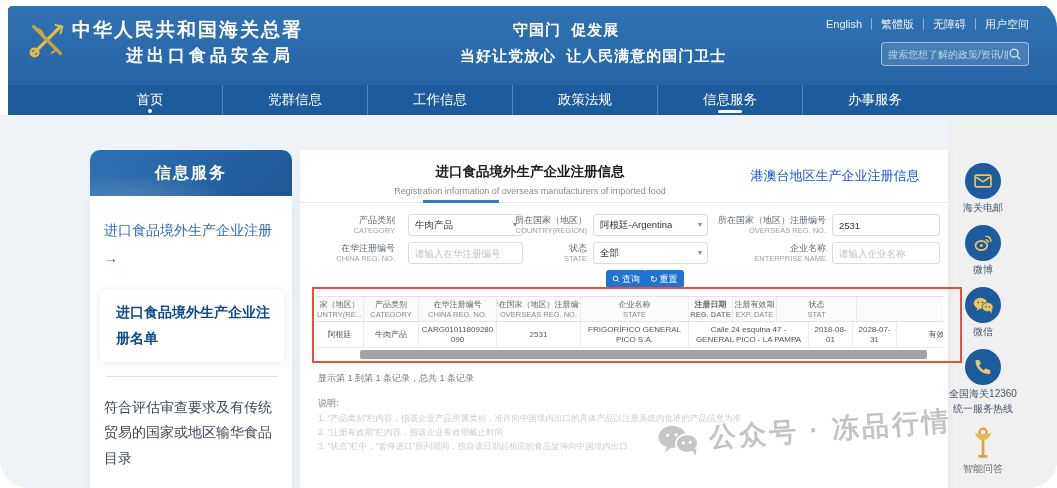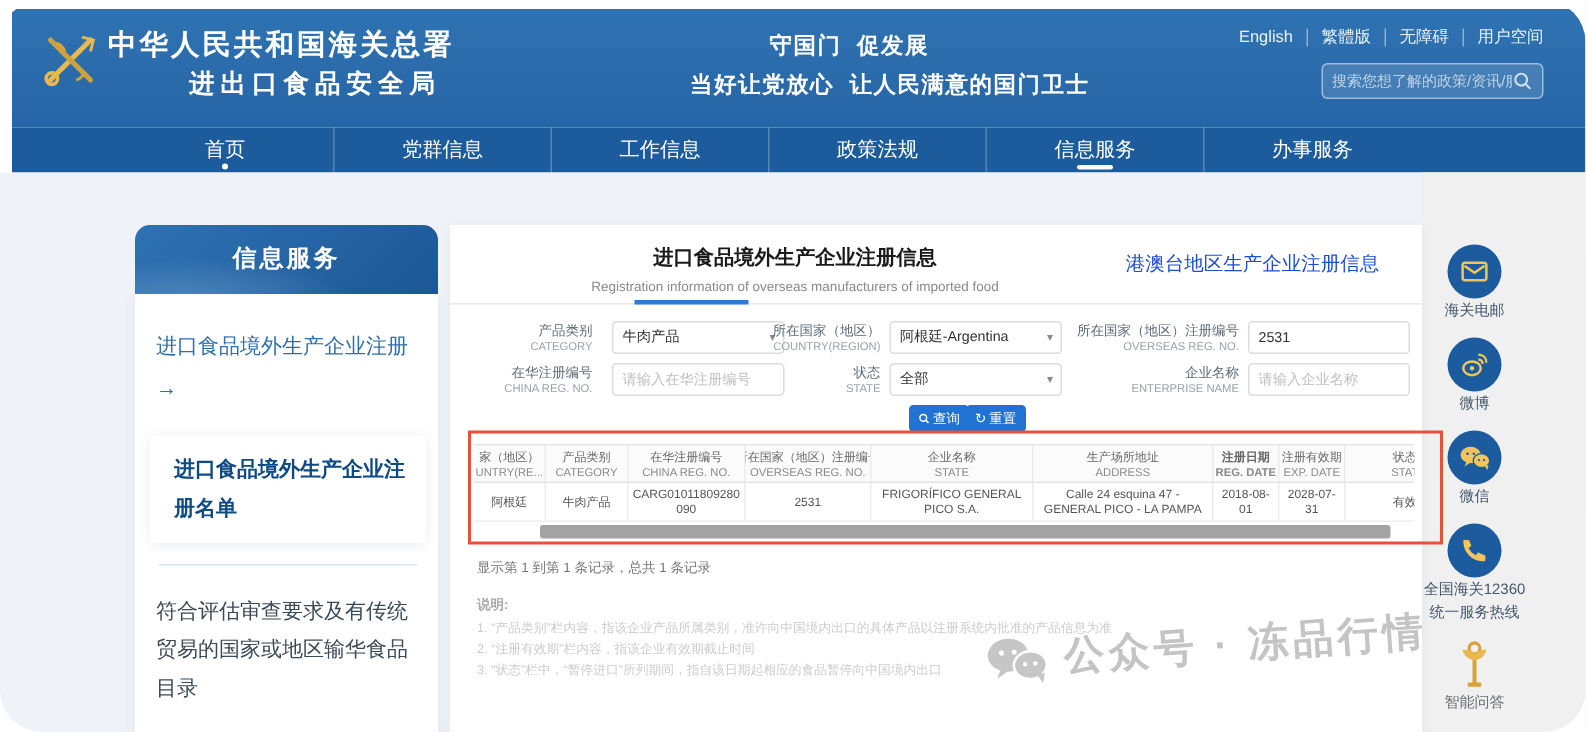--- a/index.html
+++ b/index.html
@@ -258,24 +258,20 @@
             <div class="en">CHINA REG. NO.</div>
           </div>
           <div class="th" style="width: 84px;">
             <div class="cn">所在国家（地区）注册编号</div>
             <div class="en">OVERSEAS REG. NO.</div>
           </div>
           <div class="th" style="width: 108px;">
             <div class="cn">企业名称</div>
             <div class="en">STATE</div>
           </div>
-          <div class="th" style="width: 120px;">
-            <div class="cn">生产场所地址</div>
-            <div class="en">ADDRESS</div>
-          </div>
           <div class="th" style="width: 44px; font-weight: bold;">
             <div class="cn">注册日期</div>
             <div class="en">REG. DATE</div>
           </div>
           <div class="th" style="width: 44px; justify-content: flex-end;">
             <div class="cn">注册有效期</div>
             <div class="en">EXP. DATE</div>
           </div>
           <div class="th" style="width: 80px;">
             <div class="cn">状态</div>

